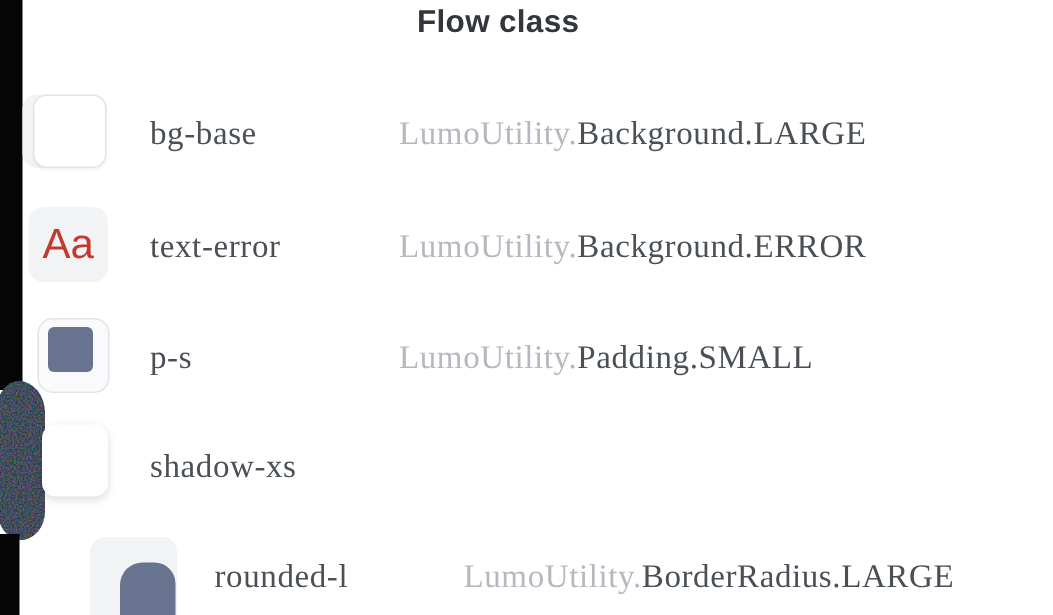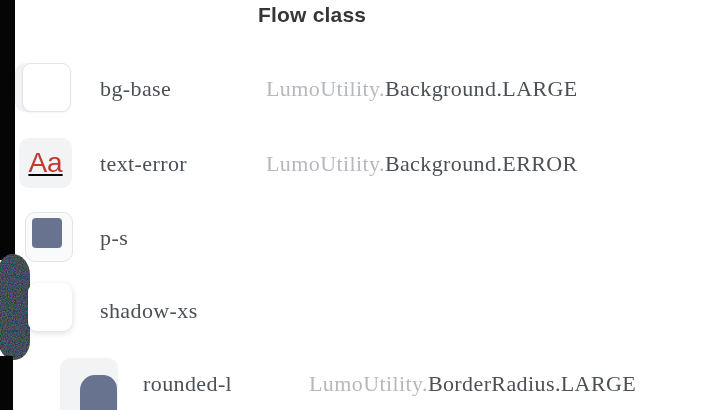--- a/index.html
+++ b/index.html
@@ -25,21 +25,21 @@
   .edge-noise{position:absolute;left:-2px;top:254px;width:32px;height:106px;border-radius:45% 55% 50% 50% / 18% 20% 18% 20%;overflow:hidden;}
   .edge-noise svg{display:block;}
   
   .header-row{position:absolute;top:3px;left:0;width:100%;height:28px;}
   .col-head{
     position:absolute;top:0;
     font-size:21px;font-weight:700;color:var(--header-dark);
     letter-spacing:.2px;
   }
   .col-head.css{left:100px;}
-  .col-head.flow{left:258px;}
+  .col-head.flow{left:278px;}
   
   .row{position:absolute;left:0;width:100%;height:52px;}
   .row-0{top:63px;}
   .row-1{top:138px;}
   .row-2{top:212px;}
   .row-3{top:285px;}
   .row-4{top:358px;margin-left:43px;}
   .preview{position:absolute;left:15px;top:0;width:60px;height:52px;}
   .chip{position:absolute;background:var(--chip-gray);border-radius:10px;}
   .code,.flow-code{
@@ -53,21 +53,21 @@
   .flow-prefix{color:var(--prefix-gray);}
   .flow-rest{color:var(--code-dark);}
   
   .row-0 .chip{left:0;top:0;width:50px;height:49px;}
   .sq-white-bordered{
     position:absolute;left:7px;top:0;width:49px;height:49px;
     background:#ffffff;border:1px solid var(--chip-border);border-radius:9px;
     box-shadow:0 1px 2px rgba(0,0,0,.05);
   }
   
-  .row-1 .chip{left:4px;top:0;width:53px;height:50px;display:flex;align-items:center;justify-content:center;text-decoration:underline;}
+  .row-1 .chip{left:4px;top:0;width:53px;height:50px;display:flex;align-items:center;justify-content:center;}
   .aa-sample{font-size:28px;font-weight:500;color:var(--error-red);line-height:1;}
   
   .row-2 .chip{left:10px;top:0;width:48px;height:50px;background:#f9fafb;border:1px solid var(--chip-border);}
   .sq-blue-inset{
     position:absolute;left:17px;top:6px;width:30px;height:30px;
     background:var(--swatch-blue);border-radius:4px;
   }
   
   .sq-white-shadow{
     position:absolute;left:13px;top:-2px;width:44px;height:48px;
@@ -119,20 +119,21 @@
   <div class="code">text-error</div>
   <div class="flow-code"><span class="flow-prefix">LumoUtility.</span><span class="flow-rest">Background.ERROR</span></div>
 </div>
 
 <div class="row row-2">
   <div class="preview">
     <div class="chip"></div>
     <div class="sq-blue-inset"></div>
   </div>
   <div class="code">p-s</div>
+  <div class="flow-code"><span class="flow-prefix">LumoUtility.</span><span class="flow-rest">Padding.SMALL</span></div>
 </div>
 
 <div class="row row-3">
   <div class="preview">
     <div class="sq-white-shadow"></div>
   </div>
   <div class="code">shadow-xs</div>
 </div>
 
 <div class="row row-4">

